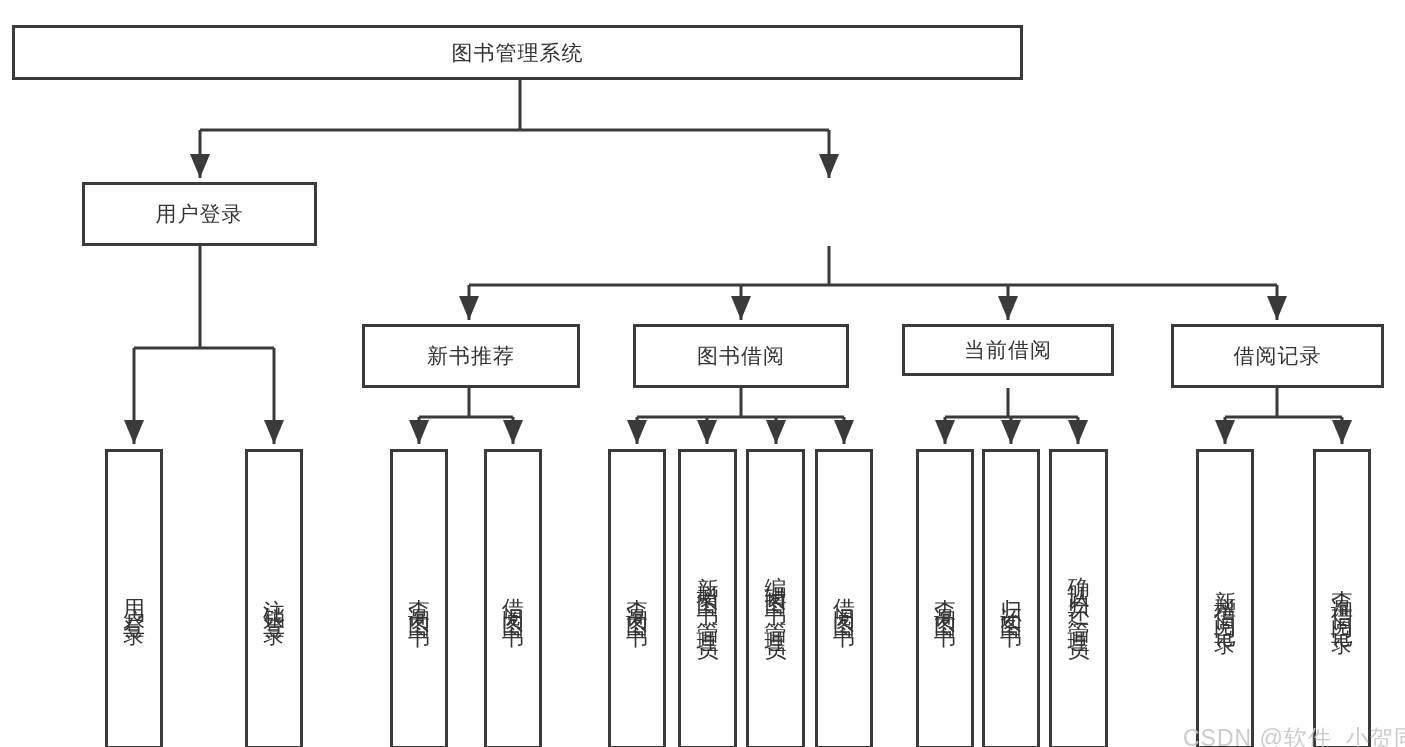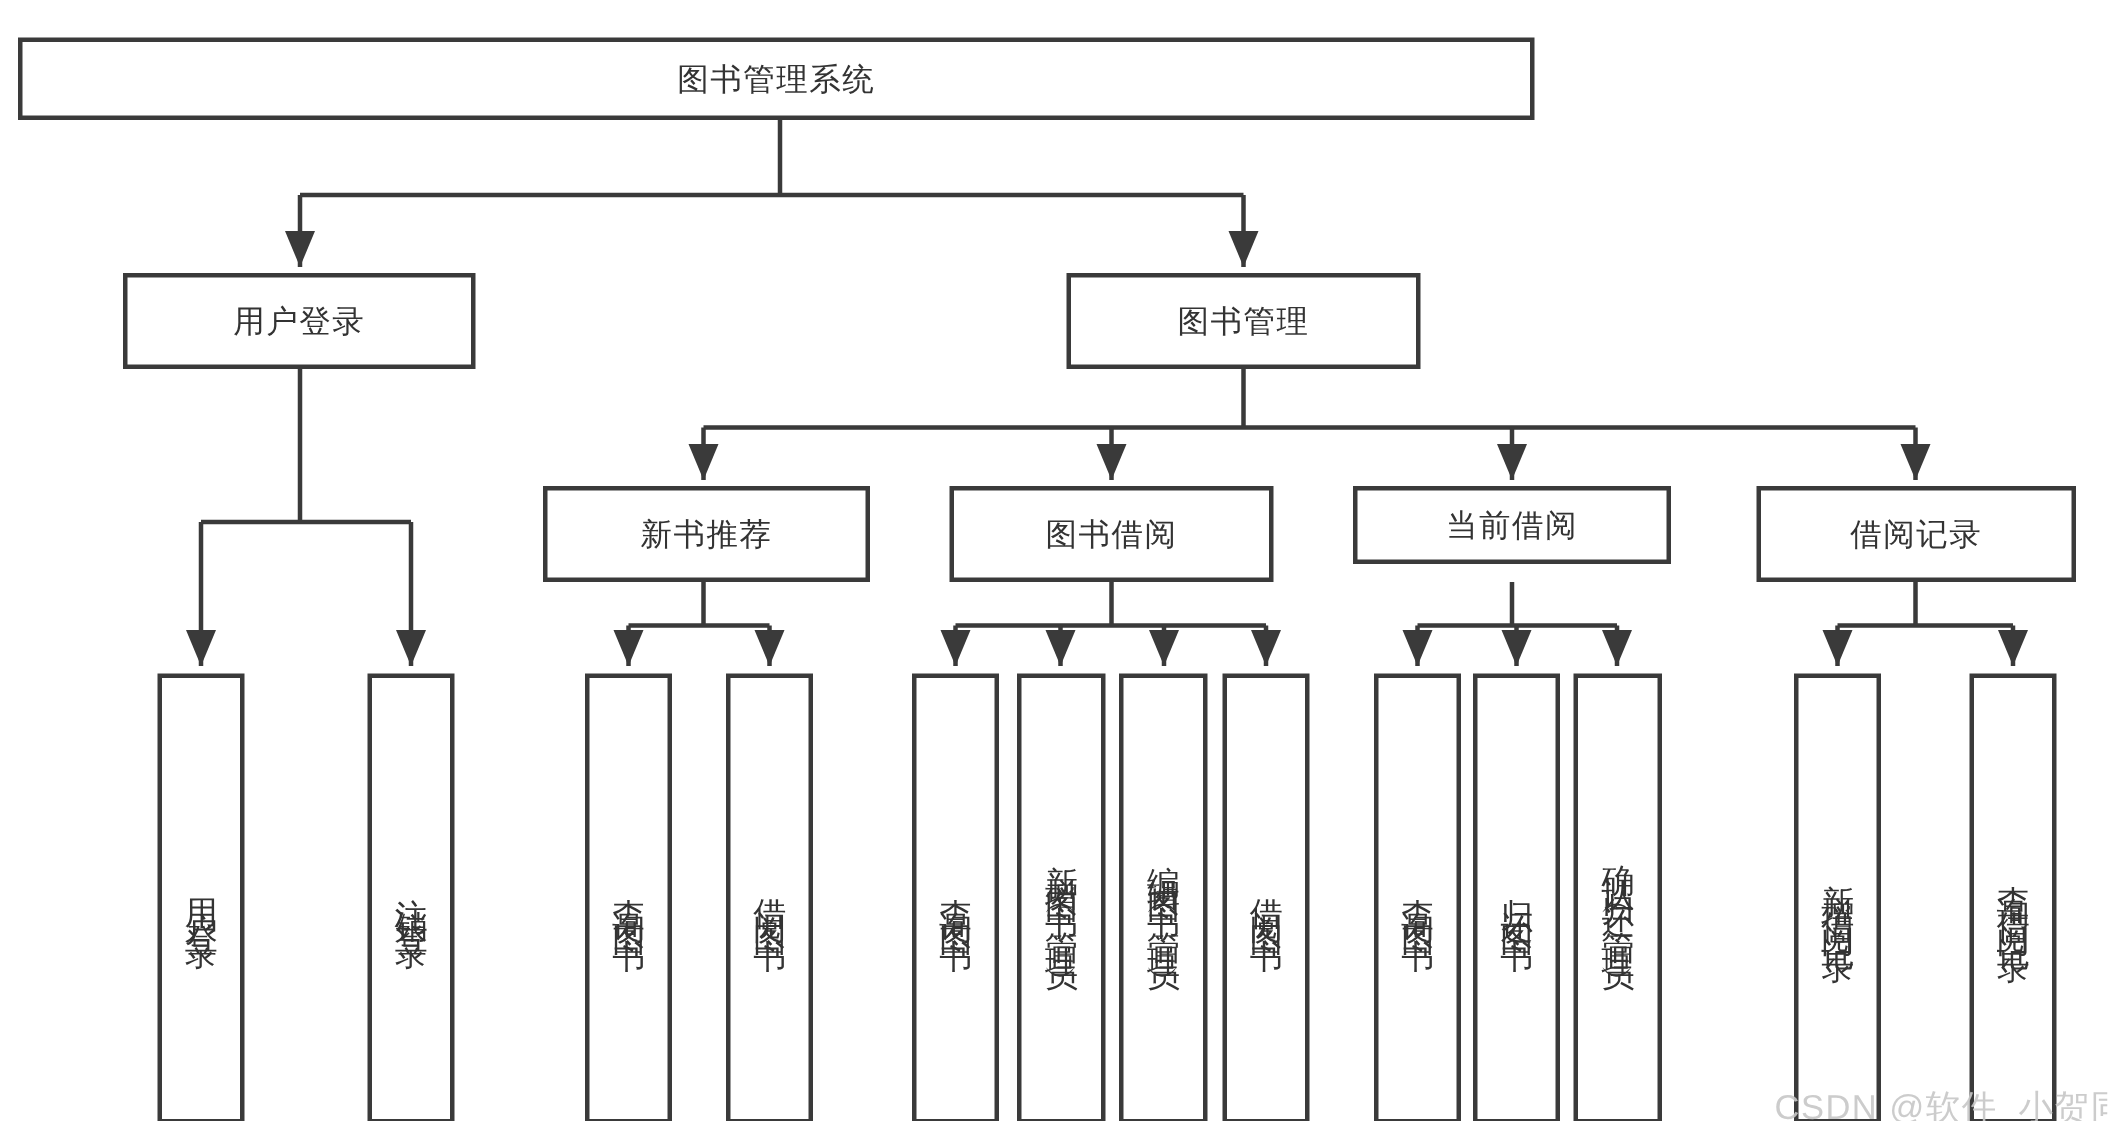--- a/index.html
+++ b/index.html
@@ -100,23 +100,20 @@
     </g>
   </svg>
 
   <div class="box h" style="left:12px;top:13px;width:1011px;height:55px">
     <span class="lbl">图书管理系统</span>
   </div>
 
   <div class="box h" style="left:82px;top:170px;width:235px;height:64px">
     <span class="lbl">用户登录</span>
   </div>
-  <div class="box h" style="left:711px;top:170px;width:236px;height:64px">
-    <span class="lbl">图书管理</span>
-  </div>
 
   <div class="box h" style="left:362px;top:312px;width:218px;height:64px">
     <span class="lbl">新书推荐</span>
   </div>
   <div class="box h" style="left:633px;top:312px;width:216px;height:64px">
     <span class="lbl">图书借阅</span>
   </div>
   <div class="box h" style="left:902px;top:312px;width:212px;height:52px">
     <span class="lbl">当前借阅</span>
   </div>

